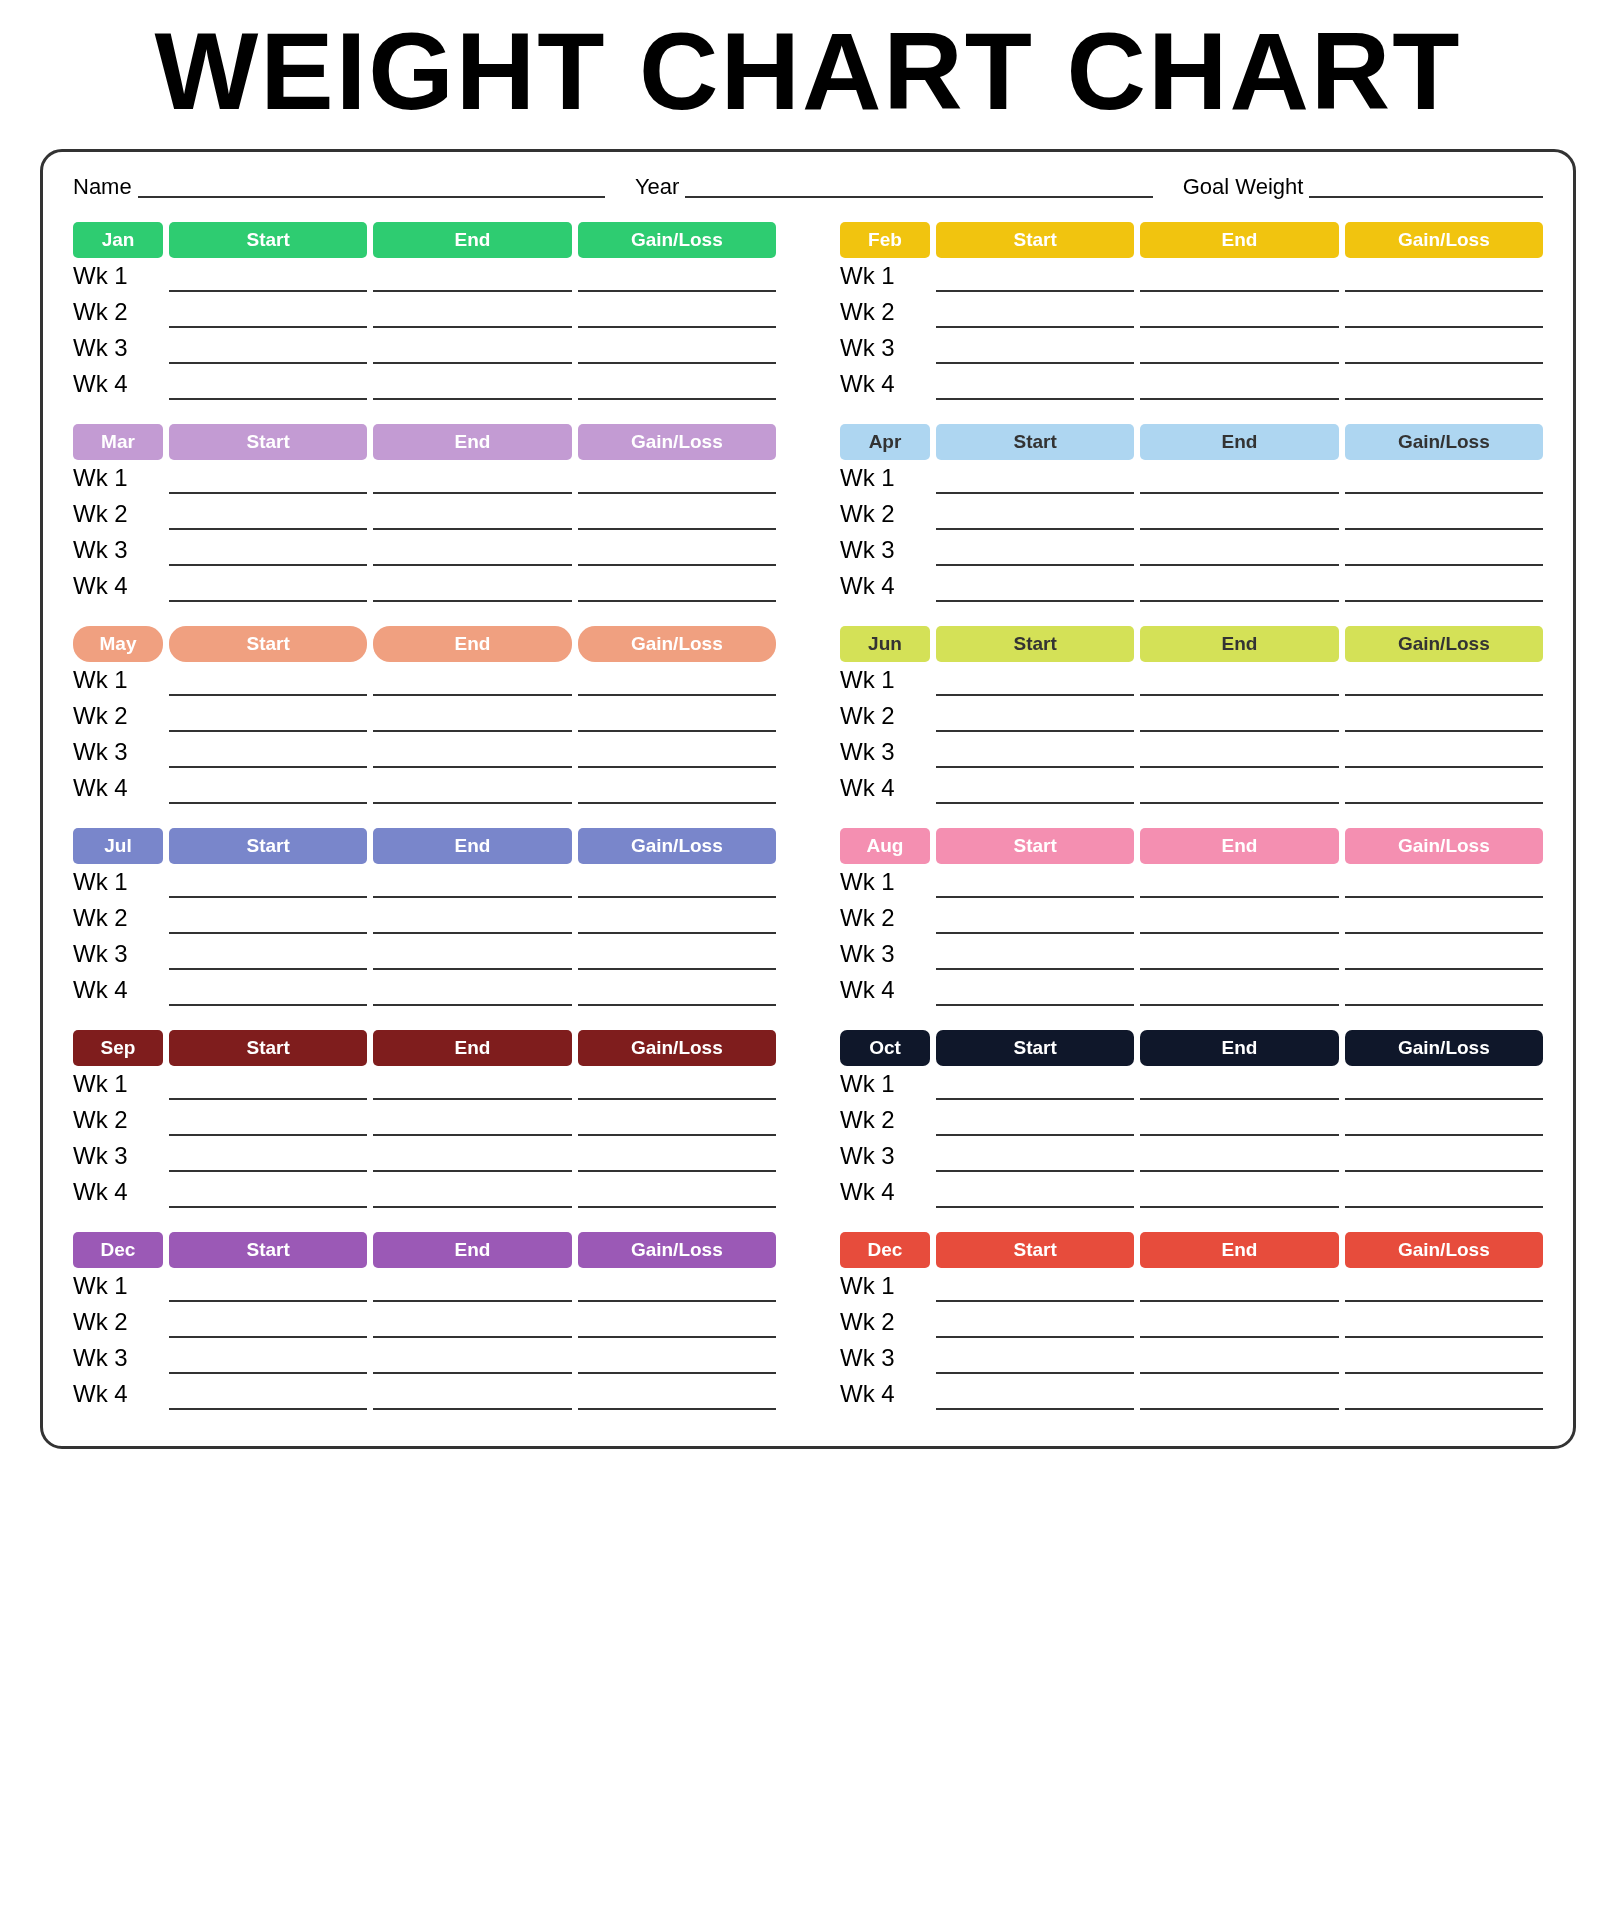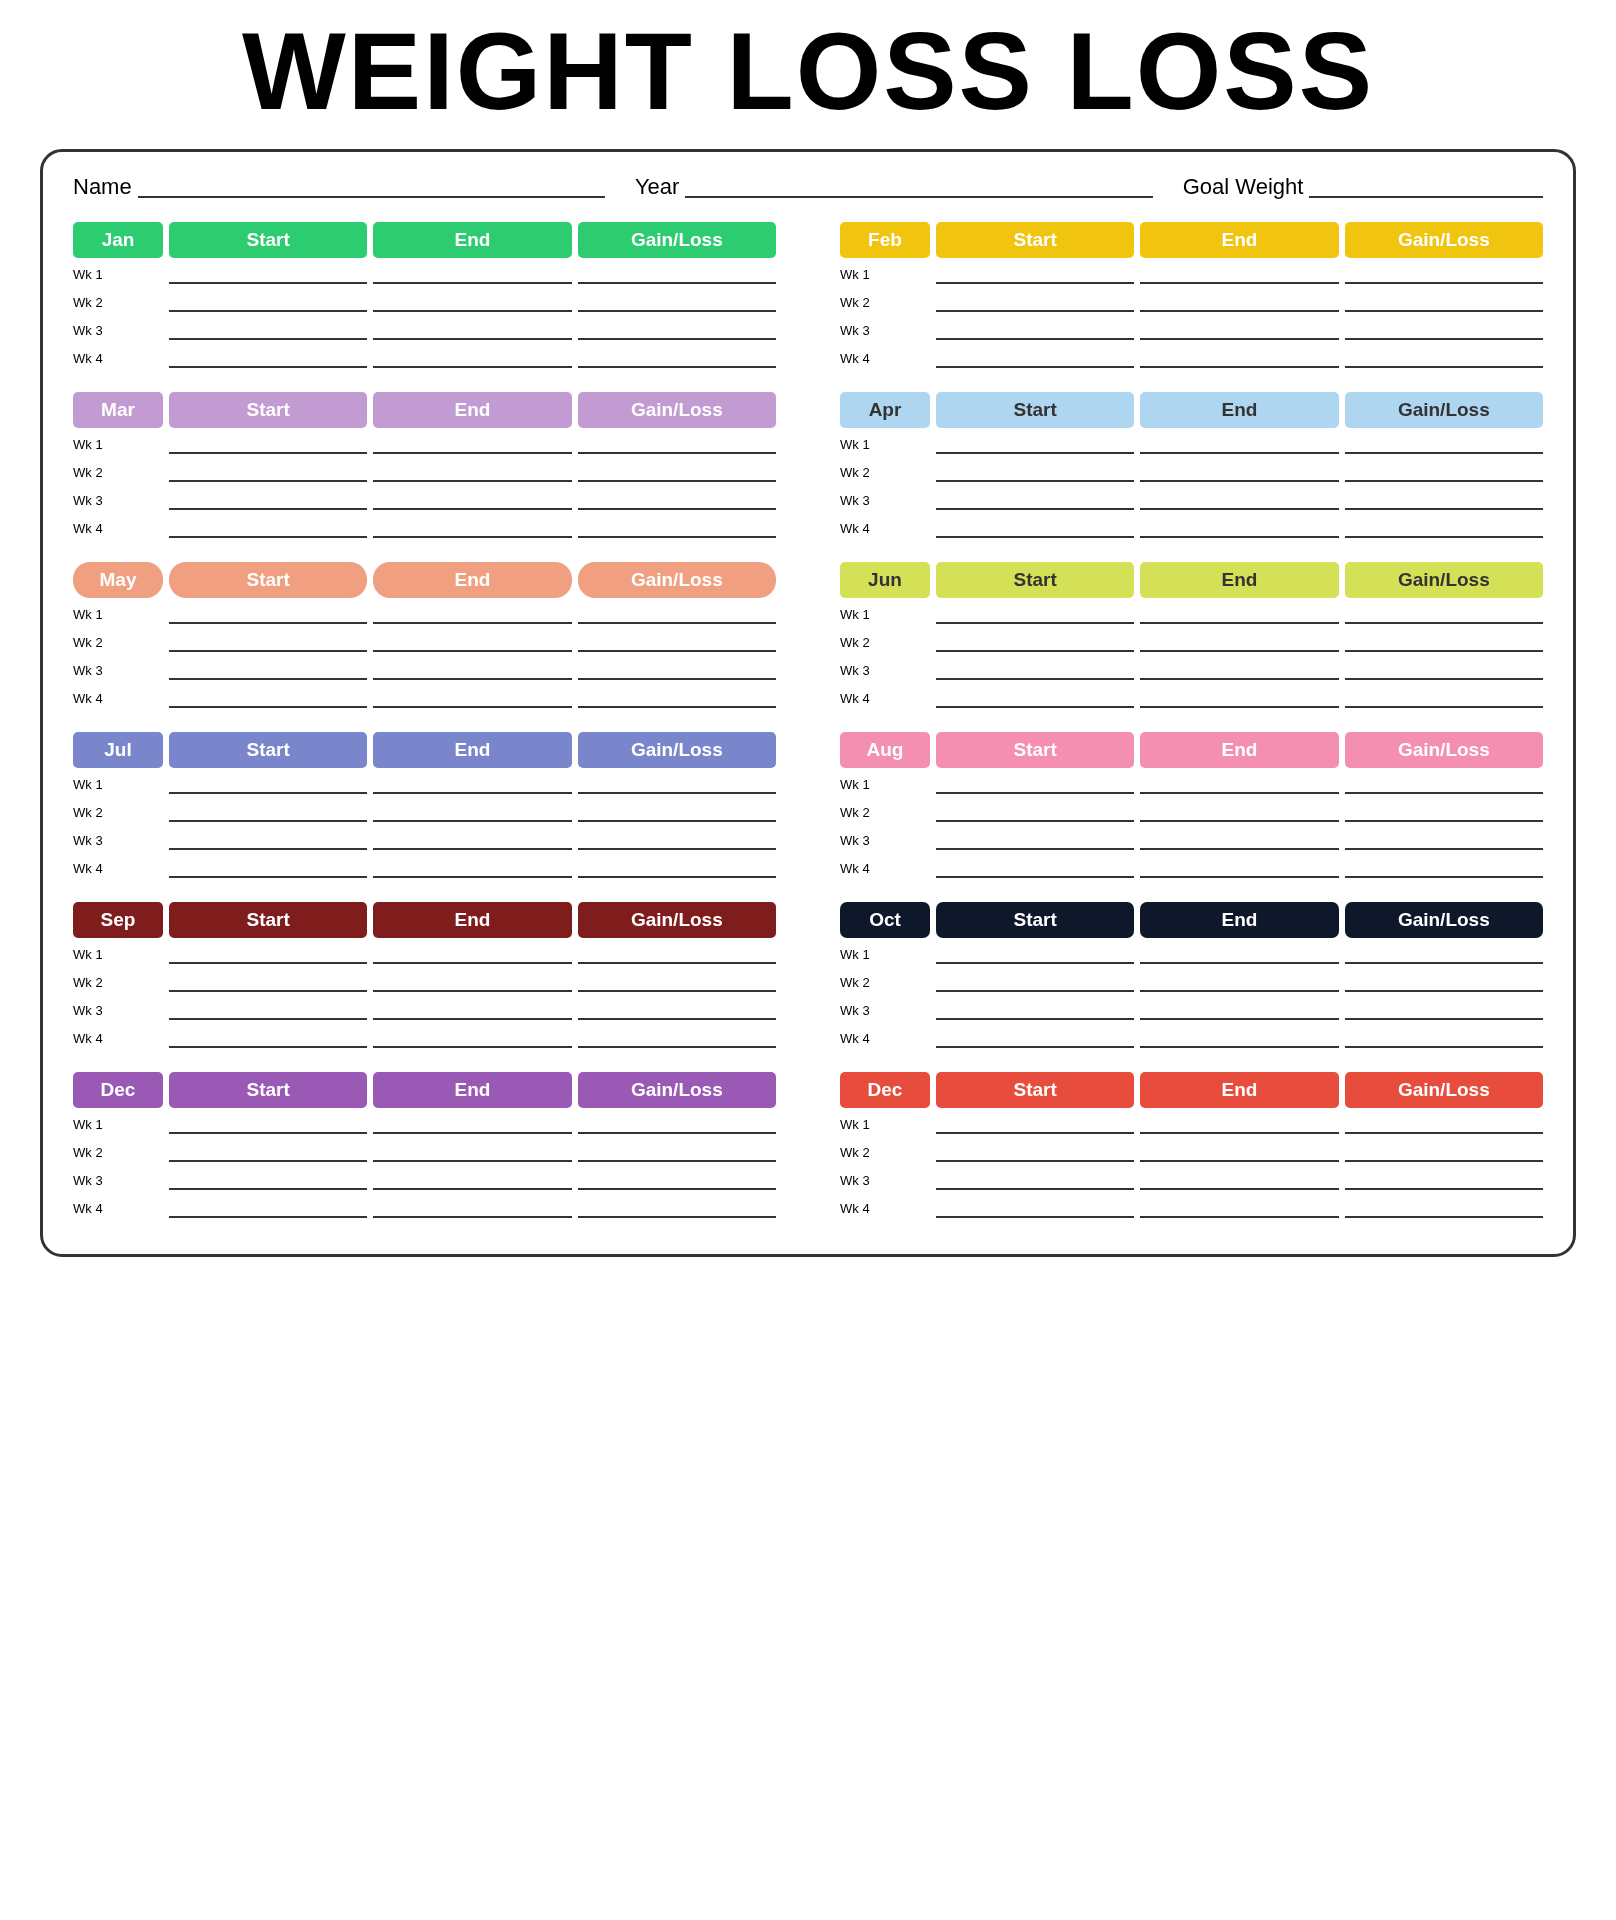--- a/index.html
+++ b/index.html
@@ -83,21 +83,21 @@
 
     .week-row {
       display: grid;
       grid-template-columns: 90px 1fr 1fr 1fr;
       gap: 6px;
       align-items: flex-end;
       margin-bottom: 6px;
     }
 
     .wk-label {
-      font-size: 13px;
+      font-size: 24px;
       padding-bottom: 2px;
     }
 
     .wk-line {
       border-bottom: 2px solid #333;
       height: 22px;
     }
 
     
     .color-jan { background-color: #2ecc71; }
@@ -113,21 +113,21 @@
     .color-nov { background-color: #9b59b6; }
     .color-dec { background-color: #e74c3c; }
 
     .month-cell.light-text {
       color: #333 !important;
     }
   </style>
 </head>
 <body>
 
-<h1>WEIGHT LOSS LOSS</h1>
+<h1>WEIGHT CHART CHART</h1>
 
 <div class="outer-box">
   <div class="info-row">
     <span class="info-label">Name</span>
     <div class="info-line"></div>
     <span class="info-label">Year</span>
     <div class="info-line"></div>
     <span class="info-label">Goal Weight</span>
     <div class="info-line-short"></div>
   </div>

